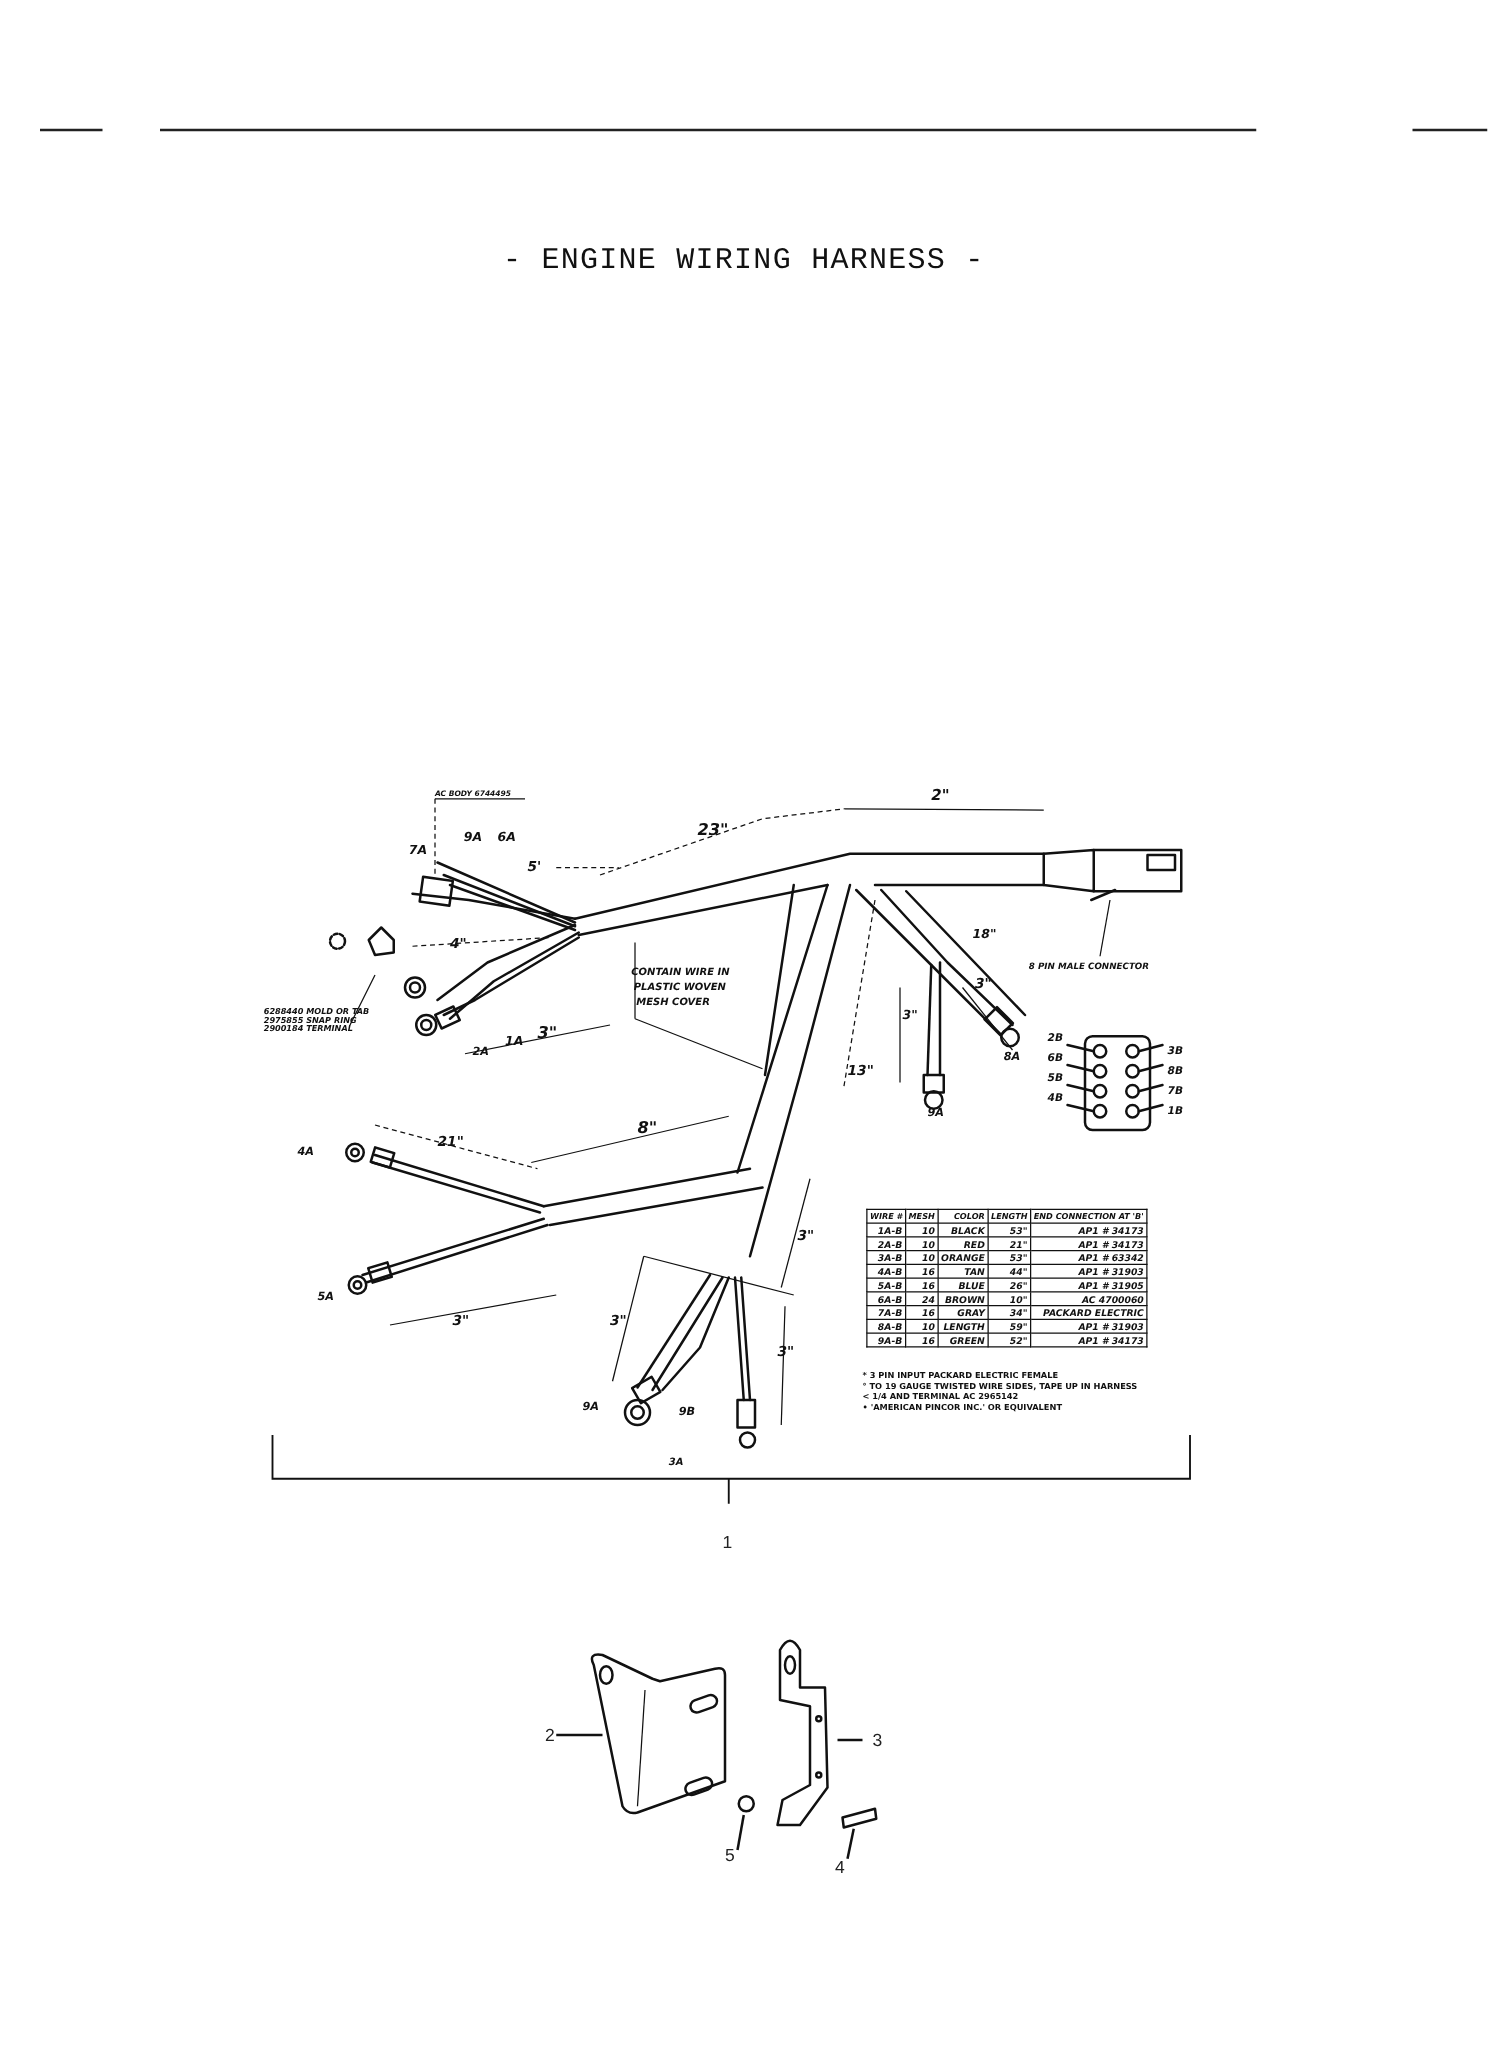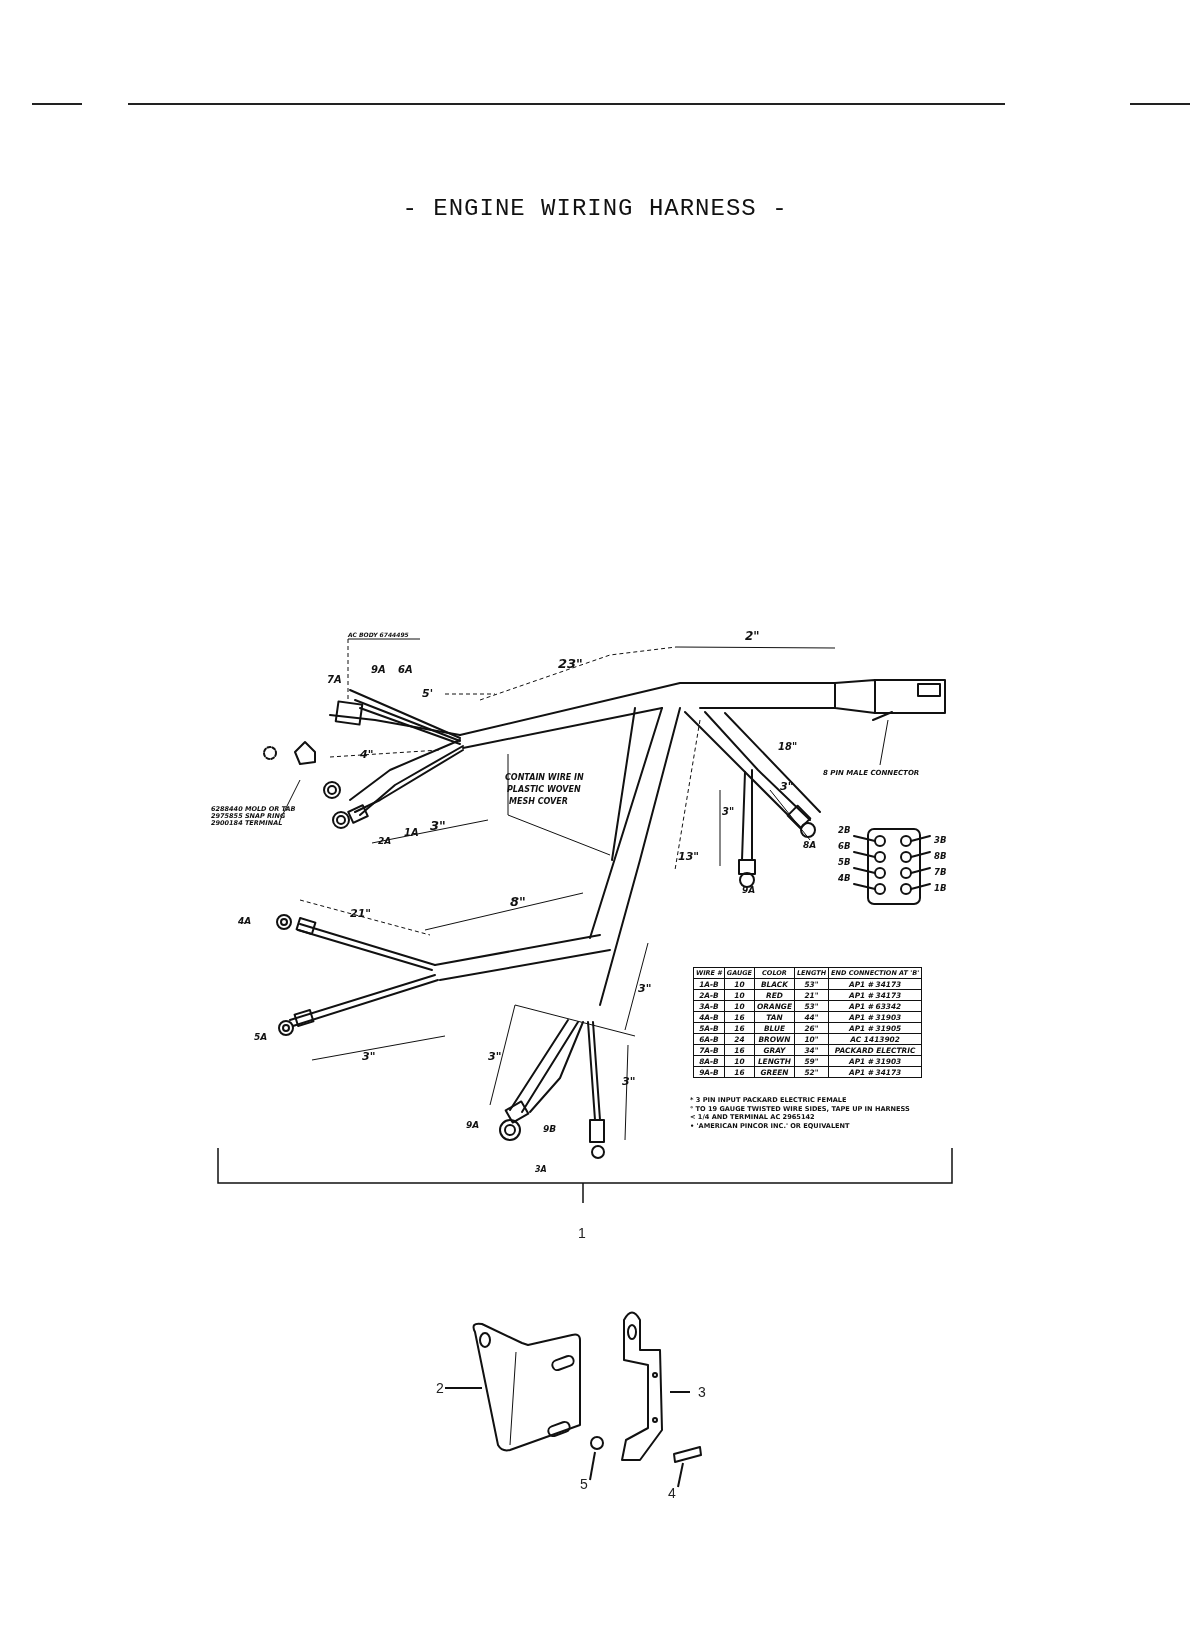--- a/index.html
+++ b/index.html
@@ -2,21 +2,21 @@
 <html><head>
 <meta charset="utf-8">
 <style>
   html, body { margin: 0; padding: 0; background: #ffffff; }
   body { width: 1190px; height: 1638px; position: relative; overflow: hidden; font-family: "Liberation Sans", sans-serif; color: #111; }
   .rule { position: absolute; height: 2px; background: #222; }
   .title { position: absolute; left: 0; width: 1190px; top: 195px; text-align: center; font-family: "Liberation Mono", monospace; font-size: 24px; letter-spacing: 1px; color: #111; }
   svg.diagram { position: absolute; left: 0; top: 0; }
   .hand { font-family: "DejaVu Sans", sans-serif; font-style: italic; font-weight: bold; fill: #111; }
   .wiretable { position: absolute; left: 693px; top: 967px; width: 224px; border-collapse: collapse; font-family: "DejaVu Sans", sans-serif; font-style: italic; font-weight: bold; font-size: 7.4px; color: #111; }
-  .wiretable td, .wiretable th { border: 1.4px solid #111; padding: 0 2px; height: 10px; line-height: 9px; white-space: nowrap; text-align: center; }
+  .wiretable td, .wiretable th { border: 1.4px solid #111; padding: 0 2px; height: 10px; line-height: 9px; white-space: nowrap; text-align: right; }
   .wiretable th { font-size: 6.5px; }
   .notes { position: absolute; left: 690px; top: 1096px; font-family: "DejaVu Sans", sans-serif; font-weight: bold; font-size: 6.6px; line-height: 8.5px; color: #111; width: 260px; }
   .callout { position: absolute; font-family: "Liberation Sans", sans-serif; font-size: 14px; color: #222; }
 </style>
 </head>
 <body>
 
 <div class="rule" style="left:32px; top:103px; width:50px;"></div>
 <div class="rule" style="left:128px; top:103px; width:877px;"></div>
 <div class="rule" style="left:1130px; top:103px; width:60px;"></div>
@@ -232,21 +232,21 @@
 <div class="callout" style="left:578px; top:1225px;">1</div>
 <div class="callout" style="left:436px; top:1380px;">2</div>
 <div class="callout" style="left:698px; top:1384px;">3</div>
 <div class="callout" style="left:668px; top:1485px;">4</div>
 <div class="callout" style="left:580px; top:1476px;">5</div>
 
 <table class="wiretable">
   <thead>
     <tr>
       <th>WIRE #</th>
-      <th>GAUGE</th>
+      <th>MESH</th>
       <th>COLOR</th>
       <th>LENGTH</th>
       <th>END CONNECTION AT 'B'</th>
     </tr>
   </thead>
   <tbody>
     <tr>
         <td>1A-B</td>
         <td>10</td>
         <td>BLACK</td>
@@ -279,21 +279,21 @@
         <td>16</td>
         <td>BLUE</td>
         <td>26"</td>
         <td>AP1 # 31905</td>
       </tr>
     <tr>
         <td>6A-B</td>
         <td>24</td>
         <td>BROWN</td>
         <td>10"</td>
-        <td>AC 1413902</td>
+        <td>AC 4700060</td>
       </tr>
     <tr>
         <td>7A-B</td>
         <td>16</td>
         <td>GRAY</td>
         <td>34"</td>
         <td>PACKARD ELECTRIC</td>
       </tr>
     <tr>
         <td>8A-B</td>

